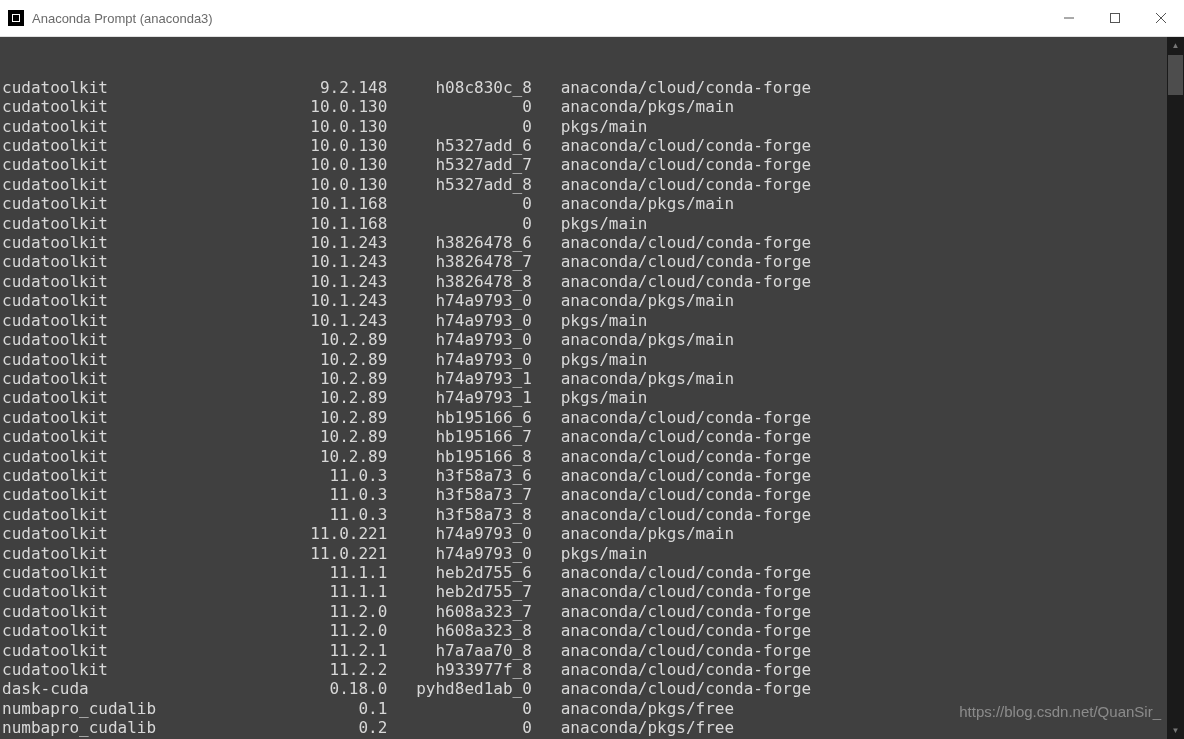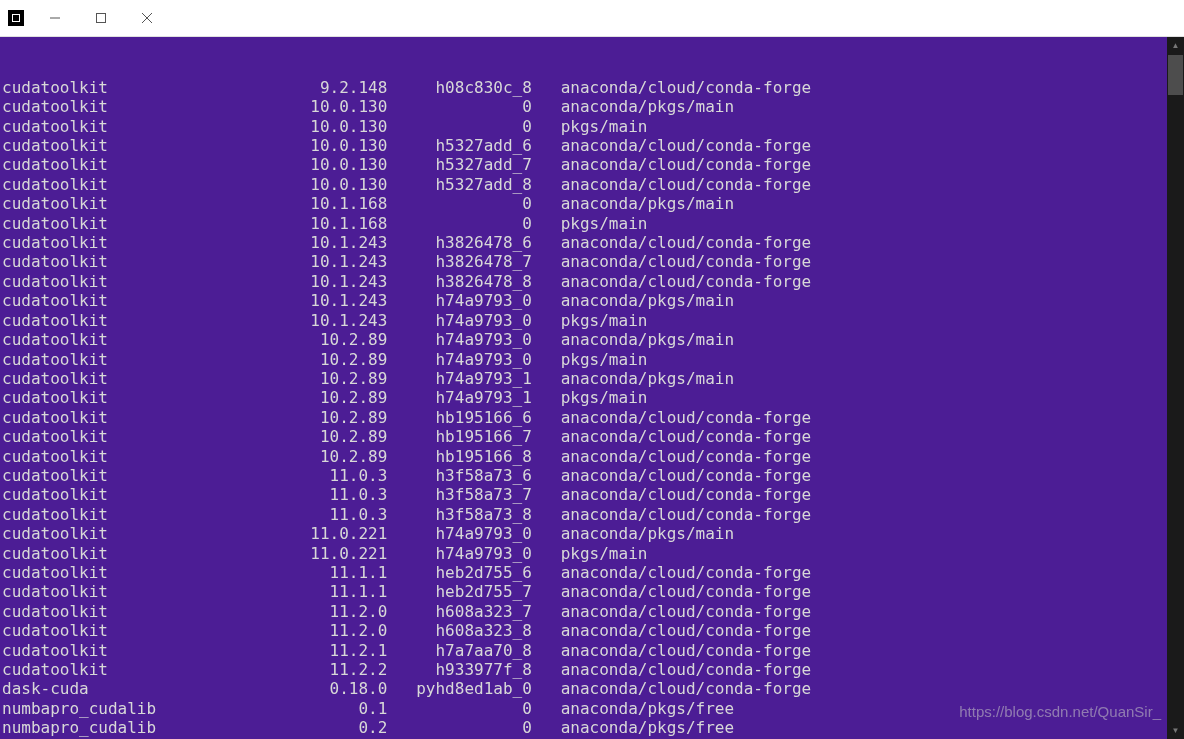--- a/index.html
+++ b/index.html
@@ -53,21 +53,21 @@
     }
     .titlebar-btn svg { stroke: #555; stroke-width: 1; fill: none; }
     .terminal-wrap {
       flex: 1;
       display: flex;
       background: #000;
       overflow: hidden;
     }
     .terminal {
       flex: 1;
-      background: #4c1d95;
+      background: #404040;
       color: #d8d8d8;
       font-family: 'NSimSun', 'SimSun', 'Consolas', monospace;
       font-size: 16px;
       line-height: 19.4px;
       padding: 2px 0 0 2px;
       white-space: pre;
       overflow: hidden;
       position: relative;
     }
     .scrollbar {
@@ -113,20 +113,21 @@
 </head>
 <body>
 
 <div class="titlebar">
   <span class="titlebar-icon">
     <svg width="10" height="10" viewBox="0 0 10 10">
         <rect x="1" y="1" width="8" height="8" fill="#fff"></rect>
         <rect x="2" y="2" width="6" height="6" fill="#000"></rect>
       </svg>
   </span>
+  <span class="titlebar-title">Anaconda Prompt (anaconda3)</span>
   <div class="titlebar-controls">
     <div class="titlebar-btn">
       <svg width="10" height="10">
           <line x1="0" y1="5" x2="10" y2="5"></line>
         </svg>
     </div>
     <div class="titlebar-btn">
       <svg width="10" height="10">
           <rect x="0.5" y="0.5" width="9" height="9"></rect>
         </svg>

